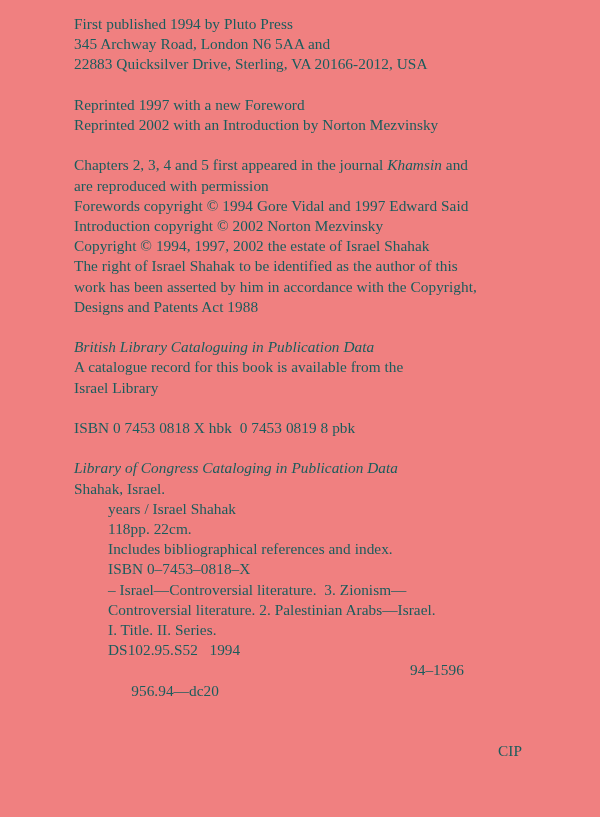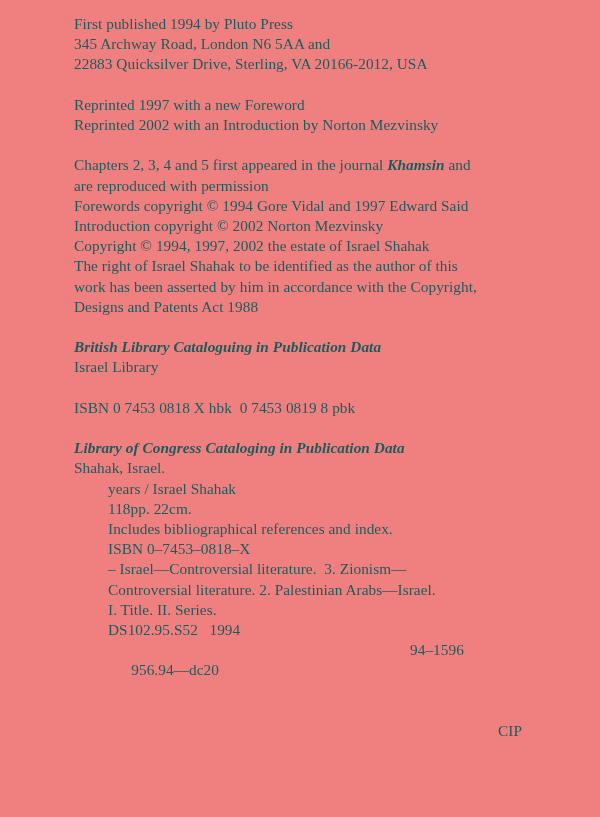--- a/index.html
+++ b/index.html
@@ -28,21 +28,20 @@
     font-size: 15.3px;
     line-height: 20.2px;
     white-space: pre-wrap;
     letter-spacing: 0.05px;
   }
   .gap {
     height: 20.2px;
   }
   .ital {
     font-style: italic;
-    font-weight: bold;
   }
   .indent {
     padding-left: 34px;
   }
   .cip-row {
     position: relative;
   }
   .cip-right {
     position: absolute;
     left: 336px;
@@ -80,20 +79,21 @@
     <div class="line">Copyright © 1994, 1997, 2002 the estate of Israel Shahak</div>
     <div class="line">The right of Israel Shahak to be identified as the author of this</div>
     <div class="line">work has been asserted by him in accordance with the Copyright,</div>
     <div class="line">Designs and Patents Act 1988</div>
   </div>
 
   <div class="gap"></div>
 
   <div class="blk">
     <div class="line ital">British Library Cataloguing in Publication Data</div>
+    <div class="line">A catalogue record for this book is available from the</div>
     <div class="line">Israel Library</div>
   </div>
 
   <div class="gap"></div>
 
   <div class="line">ISBN 0 7453 0818 X hbk  0 7453 0819 8 pbk</div>
 
   <div class="gap"></div>
 
   <div class="blk">

